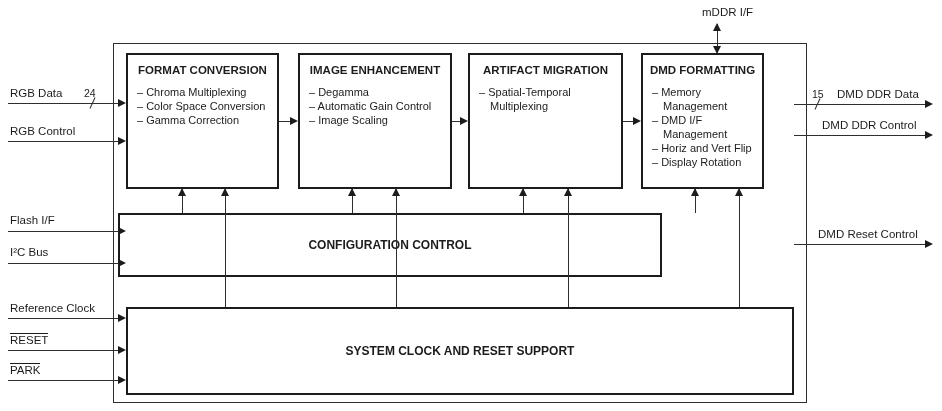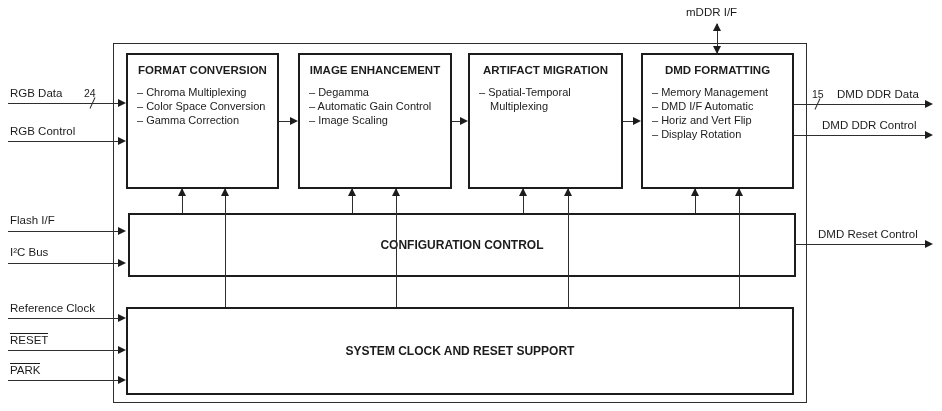--- a/index.html
+++ b/index.html
@@ -42,21 +42,21 @@
   .slash { position:absolute; height:12px; width:0; border-left:1.5px solid #2e2e2e; transform:rotate(25deg); z-index:4; }
   .overline { border-top:1.3px solid #1c1c1c; }
 </style>
 </head>
 <body>
 
 <div class="canvas">
 
   <div class="outer"></div>
 
-  <span class="lbl" style="left:659px; top:6px;padding-left:27px;">mDDR I/F</span>
+  <span class="lbl" style="left:675px; top:6px;padding-left:27px;">mDDR I/F</span>
   <div class="vline au ad" style="left:717px; top:24px; height:29px;"></div>
 
   <div class="block" style="left:126px; top:53px; width:153px; height:136px;">
     <div class="block-title">FORMAT CONVERSION</div>
     <div class="block-items">
       <div class="item">– Chroma Multiplexing</div>
       <div class="item">– Color Space Conversion</div>
       <div class="item">– Gamma Correction</div>
     </div>
   </div>
@@ -70,31 +70,31 @@
     </div>
   </div>
 
   <div class="block" style="left:468px; top:53px; width:155px; height:136px;">
     <div class="block-title">ARTIFACT MIGRATION</div>
     <div class="block-items">
       <div class="item">– Spatial-Temporal Multiplexing</div>
     </div>
   </div>
 
-  <div class="block" style="left:641px; top:53px; width:153px; height:136px;">
+  <div class="block" style="left:641px; top:53px; width:123px; height:136px;">
     <div class="block-title">DMD FORMATTING</div>
     <div class="block-items">
       <div class="item">– Memory Management</div>
-      <div class="item">– DMD I/F Automatic</div>
+      <div class="item">– DMD I/F Management</div>
       <div class="item">– Horiz and Vert Flip</div>
       <div class="item">– Display Rotation</div>
     </div>
   </div>
 
-  <div class="bar" style="left:128px; top:213px; width:668px; height:64px;">
+  <div class="bar" style="left:118px; top:213px; width:544px; height:64px;">
     <span class="bar-title">CONFIGURATION CONTROL</span>
   </div>
   <div class="bar" style="left:126px; top:307px; width:668px; height:88px;">
     <span class="bar-title">SYSTEM CLOCK AND RESET SUPPORT</span>
   </div>
 
   <div class="hline ar" style="left:279px; top:121px; width:12px;"></div>
   <div class="hline ar" style="left:452px; top:121px; width:9px;"></div>
   <div class="hline ar" style="left:623px; top:121px; width:11px;"></div>
 

